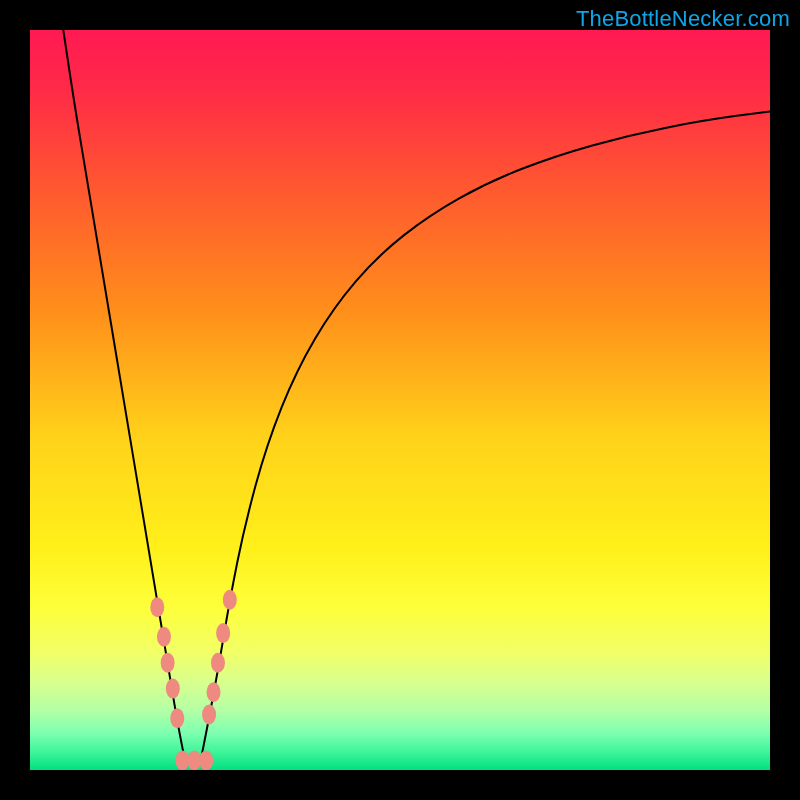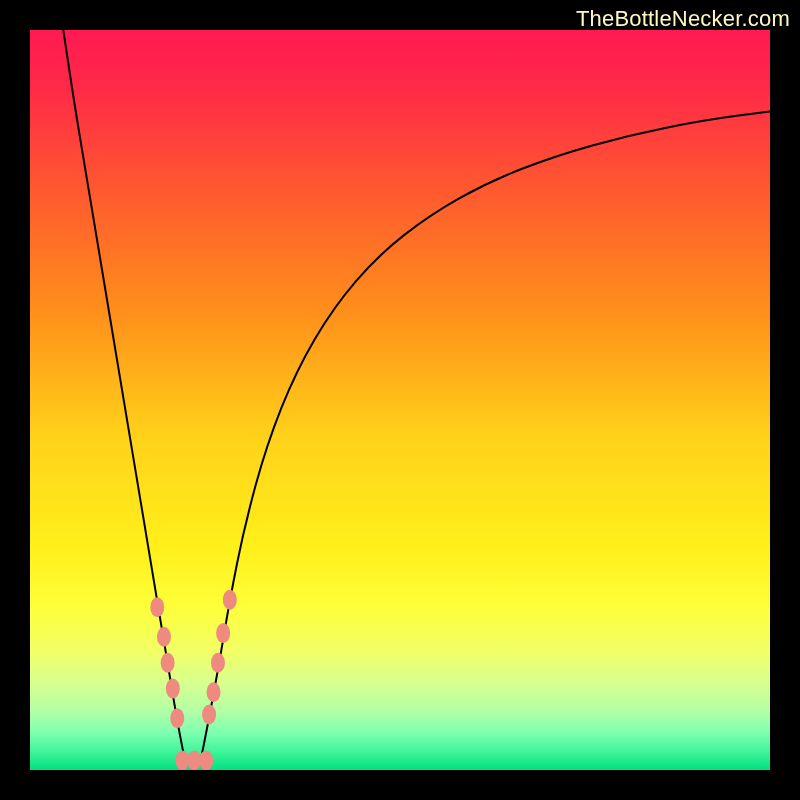--- a/index.html
+++ b/index.html
@@ -24,21 +24,21 @@
     width: 740px;
     height: 740px;
     overflow: hidden;
   }
   .watermark {
     position: absolute;
     top: 6px;
     right: 10px;
     font-size: 22px;
     font-weight: 500;
-    color: #fef9c3;
+    color: #0ea5e9;
     letter-spacing: 0.2px;
     user-select: none;
   }
   svg { display: block; }
 </style>
 </head>
 <body>
 
 <div class="frame">
   <div class="plot">

